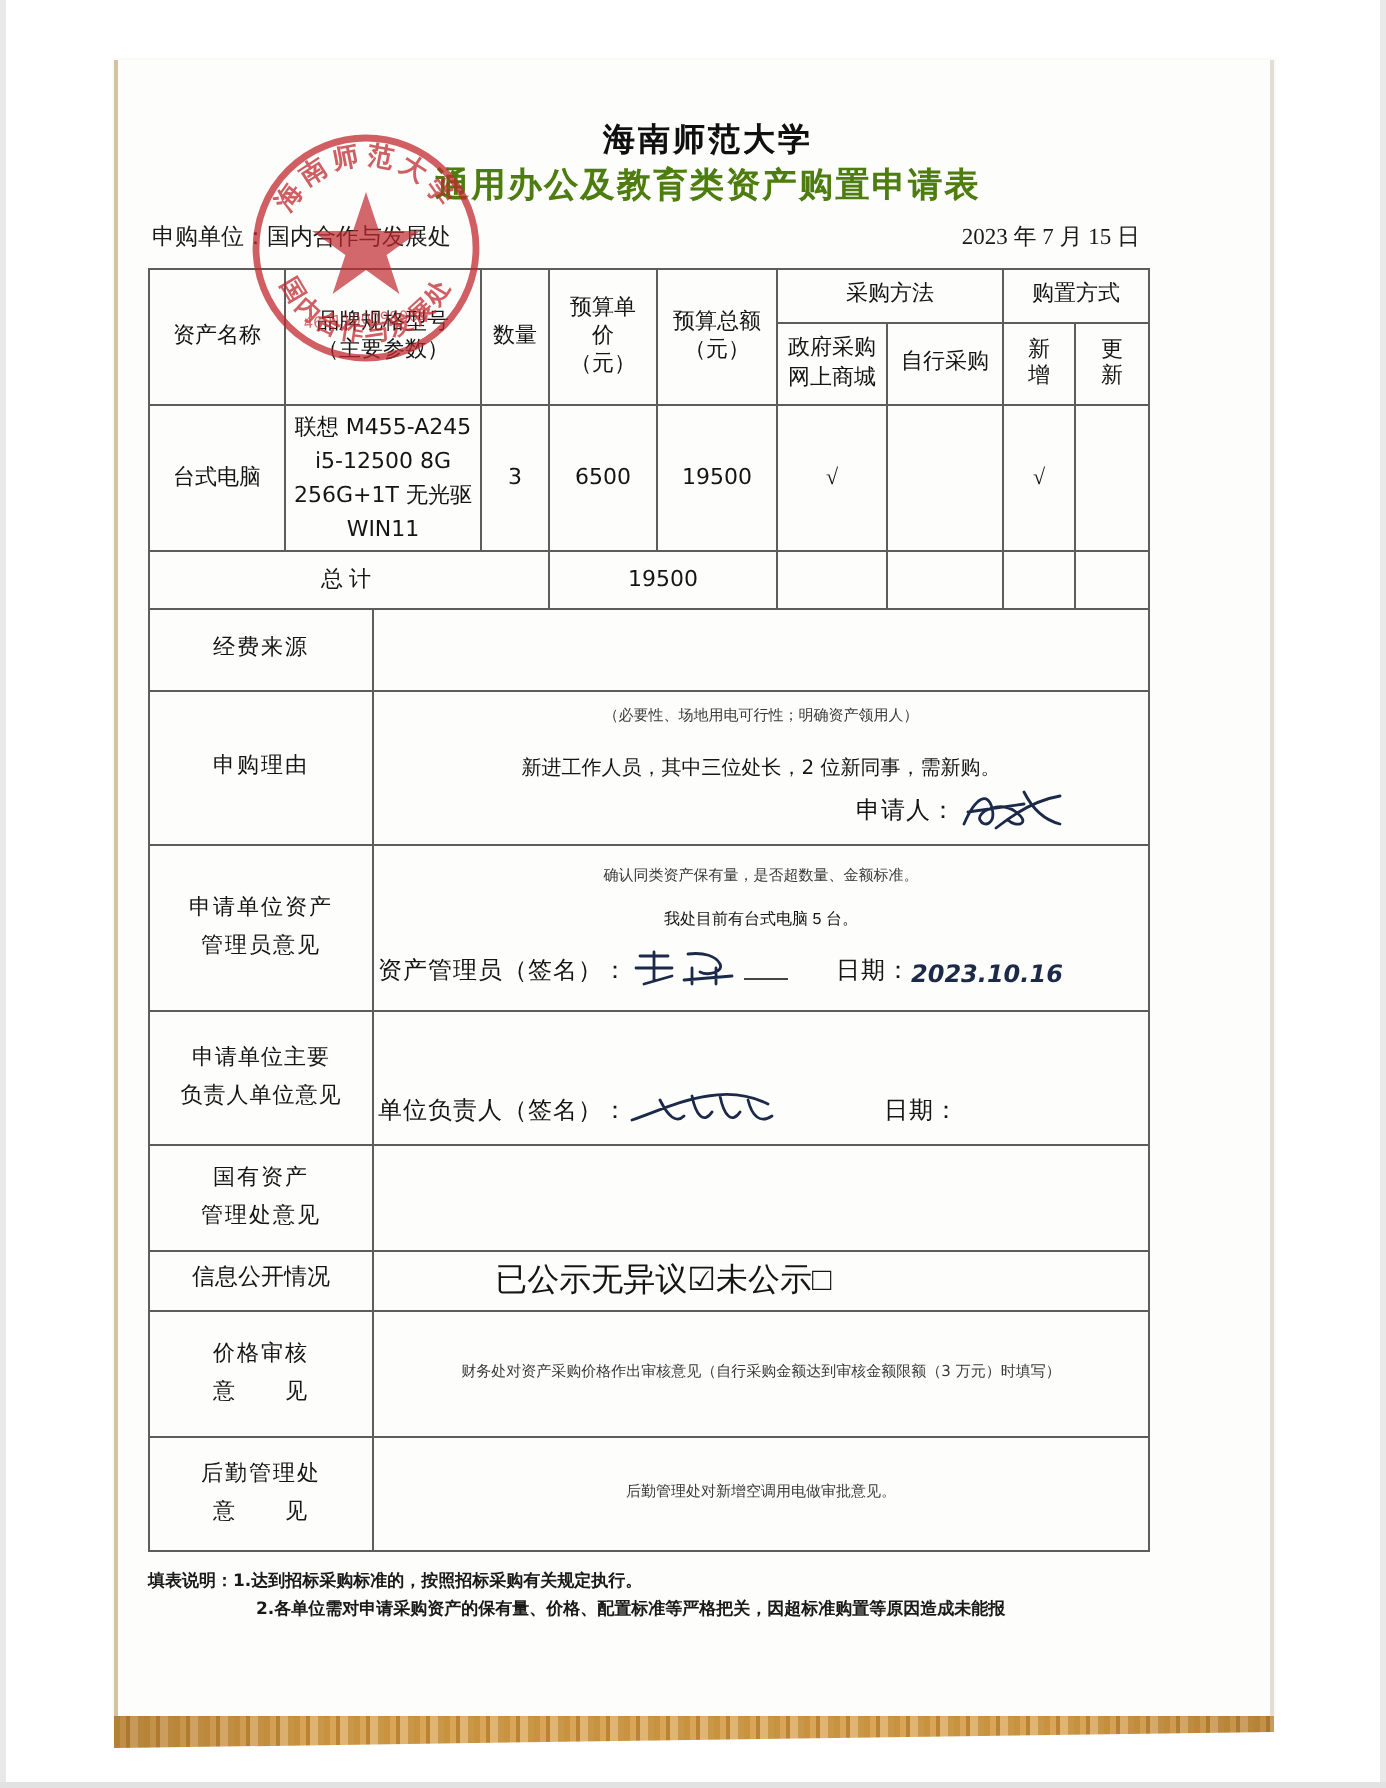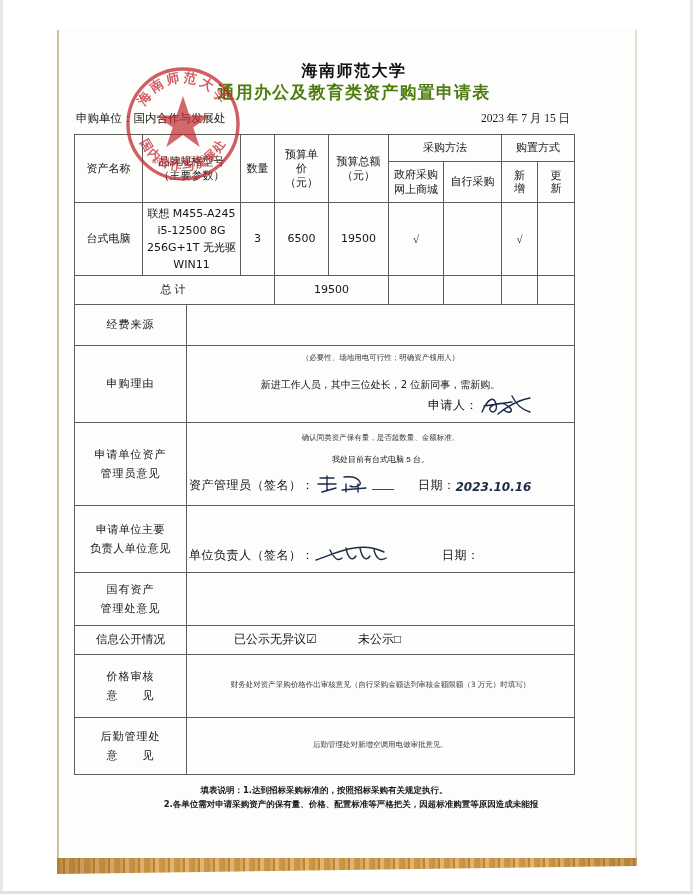--- a/index.html
+++ b/index.html
@@ -193,23 +193,24 @@
     display: flex;
     align-items: flex-end;
     font-size: 12px;
     margin-top: 8px;
   }
   .sign-row .sig-label { white-space: nowrap; letter-spacing: .5px; }
   .sign-underline { flex: 0 0 auto; }
 
   .pub-row {
     display: flex;
-    font-size: 12px;
+    font-size: 16px;
     align-items: center;
     padding: 2px 0 2px 4px;
+    text-align: right;
   }
   .pub-a { width: 165px; }
 
   
   .hand {
     font-family: "DejaVu Sans", "Liberation Sans", sans-serif;
     color: #1c2a4a;
     font-style: italic;
     font-weight: bold;
   }
@@ -221,21 +222,20 @@
   }
 
   
   .notes {
     margin-top: 8px;
     font-size: 8.5px;
     line-height: 1.65;
     font-family: "DejaVu Sans", "Liberation Sans", sans-serif;
     font-weight: bold;
     color: #1a1a1a;
-    text-align: center;
   }
   .notes .n-label { white-space: nowrap; }
   .note-indent { padding-left: 54px; }
   .note-indent2 { padding-left: 66px; }
 </style>
 </head>
 <body>
 
 <div class="scene">
   <div class="scene-border-l"></div>

